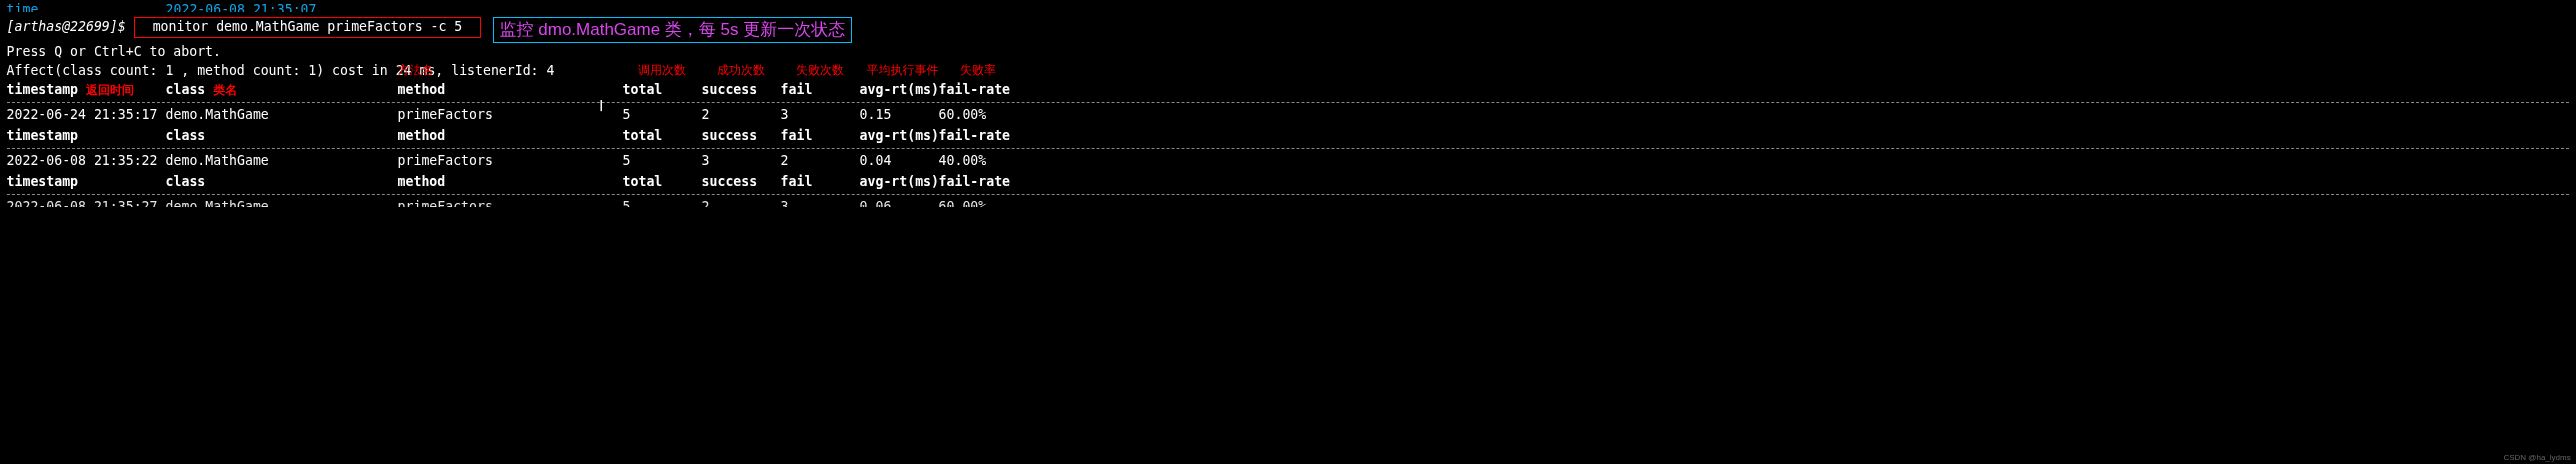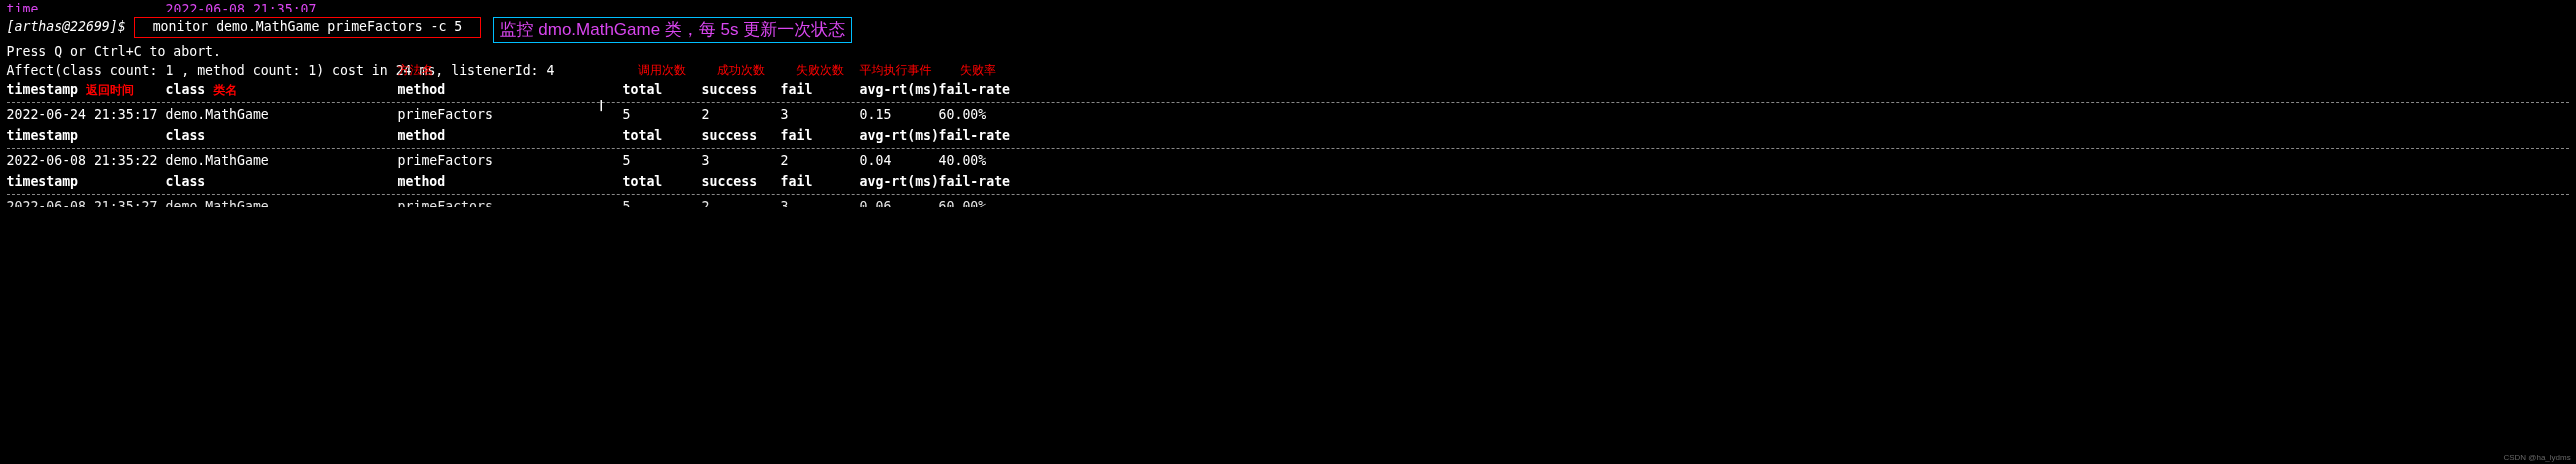--- a/index.html
+++ b/index.html
@@ -58,21 +58,21 @@
   .c-succ   { width: 79px; flex-shrink: 0; }
   .c-fail   { width: 79px; flex-shrink: 0; }
   .c-rt     { width: 79px; flex-shrink: 0; }
   .c-rate   { width: 79px; flex-shrink: 0; }
   .label-row {
     display: flex;
     padding: 0;
     margin-bottom: -2.6px;
   }
   .label-row span { display: inline-block; font-family: Liberation Serif, serif; }
-  .cutoff { color: #d946ef; margin-bottom: -1.3px; overflow: hidden; height: 12px; }
+  .cutoff { color: #0ea5e9; margin-bottom: -1.3px; overflow: hidden; height: 12px; }
   .watermark {
     position: fixed;
     bottom: 1.3px;
     right: 5.3px;
     color: #666;
     font-size: 8px;
     font-family: sans-serif;
   }
   .tick {
     position: absolute;
@@ -100,21 +100,21 @@
 <div style="position:relative">
   <span class="line">Affect(class count: 1 , method count: 1) cost in 24 ms, listenerId: 4</span>
 
   <div class="label-row" style="position:absolute; left:0; top:0; width:100%;">
     <span class="c-ts"></span>
     <span class="c-class"></span>
     <span class="c-method anno-red">方法名</span>
     <span class="c-total anno-red" style="text-align:center">调用次数</span>
     <span class="c-succ anno-red" style="text-align:center">成功次数</span>
     <span class="c-fail anno-red" style="text-align:center">失败次数</span>
-    <span class="c-rt anno-red" style="text-align:left">平均执行事件</span>
+    <span class="c-rt anno-red" style="text-align:right">平均执行事件</span>
     <span class="c-rate anno-red" style="text-align:center">失败率</span>
   </div>
 </div>
 
 <div class="table">
 
   <div class="row hdr">
     <span class="c-ts">
       <span>timestamp</span>
       <span class="anno-red">返回时间</span>

